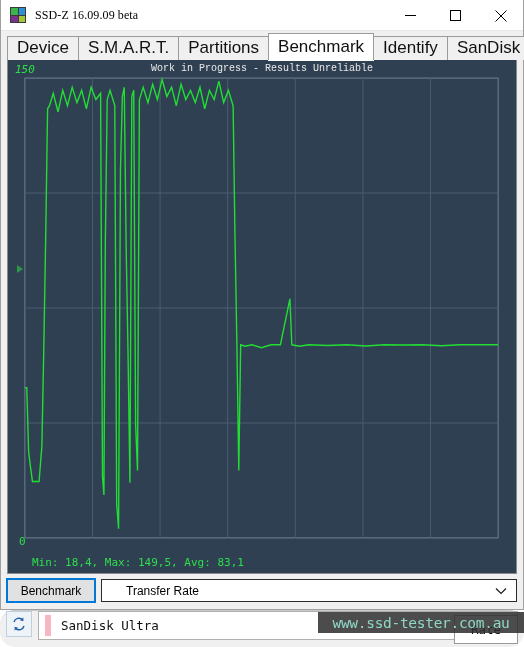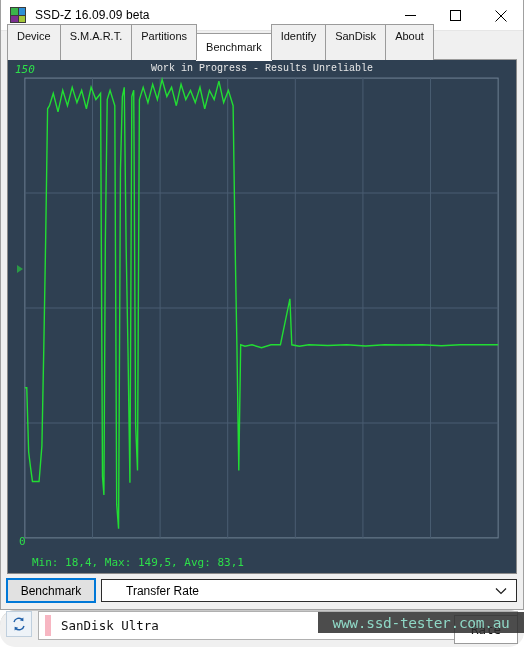--- a/index.html
+++ b/index.html
@@ -41,20 +41,21 @@
     gap: 1px;
     background: #3a3a3a;
     padding: 1px;
   }
   #app-icon i { display: block; }
   #title-text {
     font-size: 12px;
     color: #000000;
     letter-spacing: 0.1px;
     white-space: nowrap;
+    font-family: Liberation Serif, serif;
   }
   .win-btns {
     position: absolute;
     right: 0; top: 0;
     height: 31px;
     display: flex;
   }
   .win-btn {
     width: 45px; height: 31px;
     display: flex; align-items: center; justify-content: center;
@@ -75,23 +76,23 @@
     position: relative;
   }
   #tab-strip::after {
     content: "";
     position: absolute;
     left: 6px; right: 6px; bottom: 0;
     height: 1px;
     background: #9b9b9b;
   }
   .tab {
-    font-size: 11px;
+    font-size: 17px;
     color: #111111;
-    padding: 3px 9px 16px 9px;
+    padding: 3px 9px 4px 9px;
     margin-right: -1px;
     border: 1px solid #9b9b9b;
     border-bottom: none;
     background: #f0f0f0;
     line-height: 16px;
     position: relative;
     z-index: 1;
     white-space: nowrap;
     cursor: default;
   }

